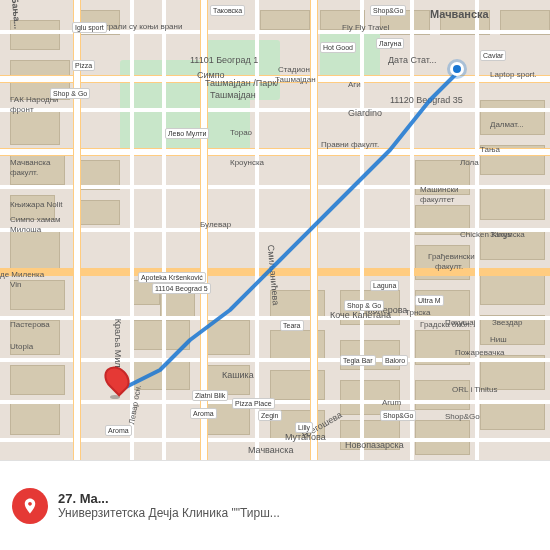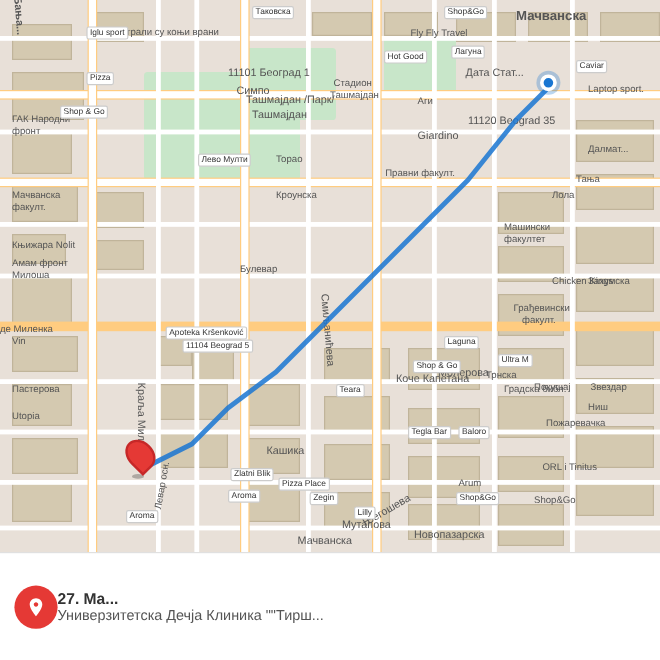--- a/index.html
+++ b/index.html
@@ -40,21 +40,21 @@
       display: flex;
       align-items: center;
       padding: 0 12px;
       border-top: 1px solid #e0e0e0;
     }
 
     .route-info {
       display: flex;
       align-items: center;
       width: 100%;
-      gap: 0;
+      gap: 10px;
     }
 
     .location-icon-box {
       width: 36px;
       height: 36px;
       background: #e53935;
       border-radius: 50%;
       display: flex;
       align-items: center;
       justify-content: center;
@@ -382,21 +382,21 @@
   <div class="map-label" style="left:365px;top:305px;">Молерова</div>
   <div class="map-label" style="left:243px;top:270px;transform:rotate(85deg);">Смиљанићева</div>
   <div class="map-label" style="left:82px;top:350px;transform:rotate(90deg);">Краља Милутина</div>
   <div class="map-label" style="left:115px;top:400px;transform:rotate(-80deg);font-size:8px;">Лeвар осн.</div>
   <div class="map-label" style="left:222px;top:370px;">Кашика</div>
   <div class="map-label" style="left:10px;top:158px;font-size:8px;">Мачванска</div>
   <div class="map-label" style="left:10px;top:168px;font-size:8px;">факулт.</div>
   <div class="map-label" style="left:10px;top:95px;font-size:8px;">ГАК Народни</div>
   <div class="map-label" style="left:10px;top:105px;font-size:8px;">фронт</div>
   <div class="map-label" style="left:10px;top:200px;font-size:8px;">Књижара Nolit</div>
-  <div class="map-label" style="left:10px;top:215px;font-size:8px;">Амам фронт</div>
+  <div class="map-label" style="left:10px;top:215px;font-size:8px;">Симпо хамам</div>
   <div class="map-label" style="left:10px;top:225px;font-size:8px;">Милоша</div>
   <div class="map-label" style="left:10px;top:280px;font-size:8px;">Vin</div>
   <div class="map-label" style="left:10px;top:320px;font-size:8px;">Пастерова</div>
   <div class="map-label" style="left:10px;top:342px;font-size:8px;">Utopia</div>
   <div class="map-label" style="left:0px;top:270px;font-size:8px;">де Миленка</div>
   <div class="map-label" style="left:420px;top:185px;font-size:8px;">Машински</div>
   <div class="map-label" style="left:420px;top:195px;font-size:8px;">факултет</div>
   <div class="map-label" style="left:420px;top:320px;font-size:8px;">Градска библ.</div>
   <div class="map-label" style="left:405px;top:308px;font-size:8px;">Трнска</div>
   <div class="map-label" style="left:445px;top:318px;font-size:8px;">Покушај</div>

